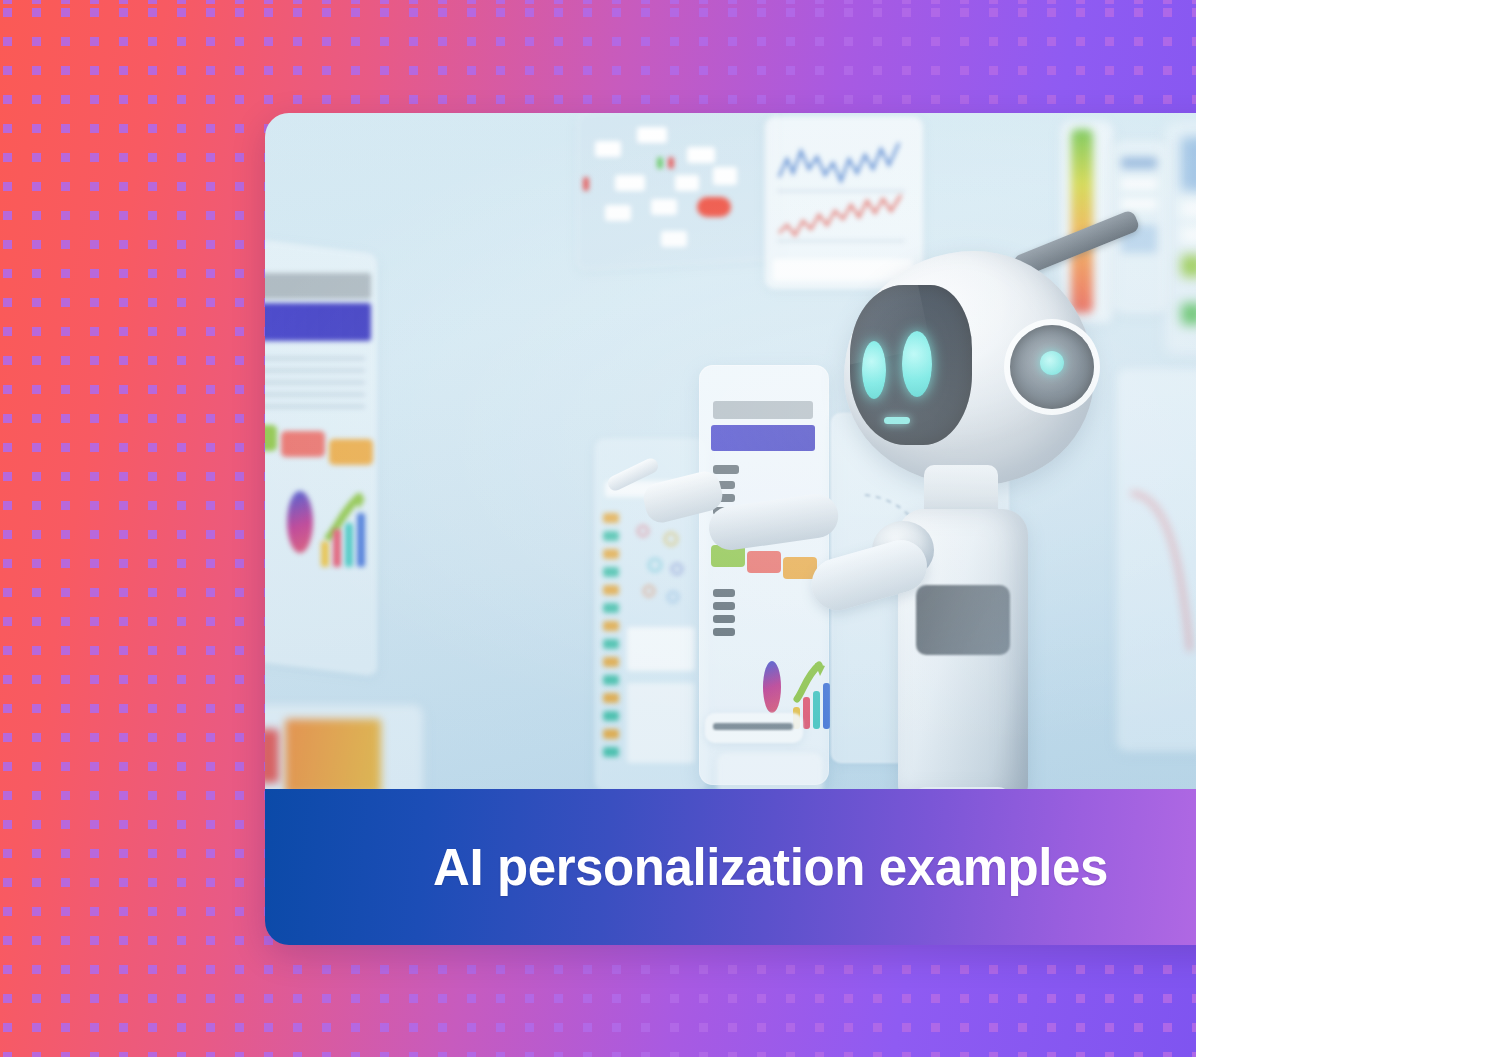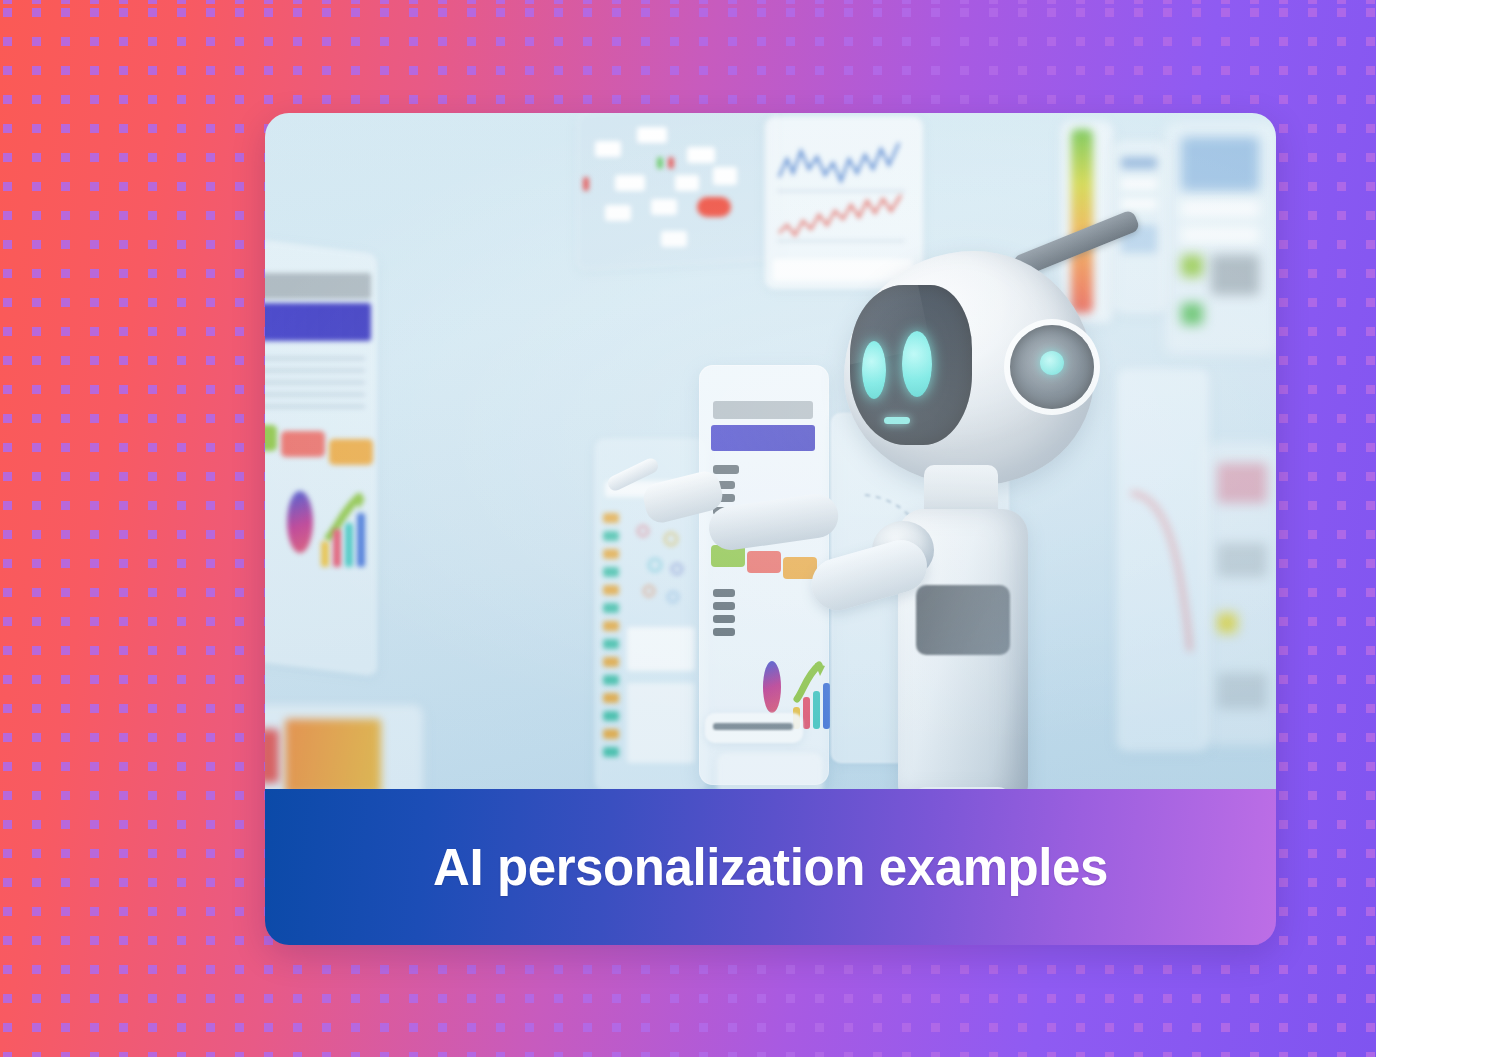--- a/index.html
+++ b/index.html
@@ -1,20 +1,20 @@
 <!DOCTYPE html>
 <html><head>
 <meta charset="utf-8">
 <style>
   html,body{margin:0;padding:0;}
   body{
     width:1500px;height:1057px;overflow:hidden;
     font-family:"Liberation Sans","DejaVu Sans",sans-serif;
   }
-  .stage{position:relative;width:1376px;height:1057px;overflow:hidden;}
+  .stage{position:relative;width:1196px;height:1057px;overflow:hidden;}
 
   
   .bg-gradient{
     position:absolute;inset:0;
     background:linear-gradient(100deg,#fb5a55 0%,#f85a62 12%,#e85a86 28%,#c75bbe 46%,#a85ae2 62%,#8f5bf2 78%,#7f54f0 100%);
   }
   .bg-dots{
     position:absolute;inset:0;
     background-image:
       linear-gradient(to right, rgba(178,106,232,.85) 9px, rgba(0,0,0,0) 9px),

